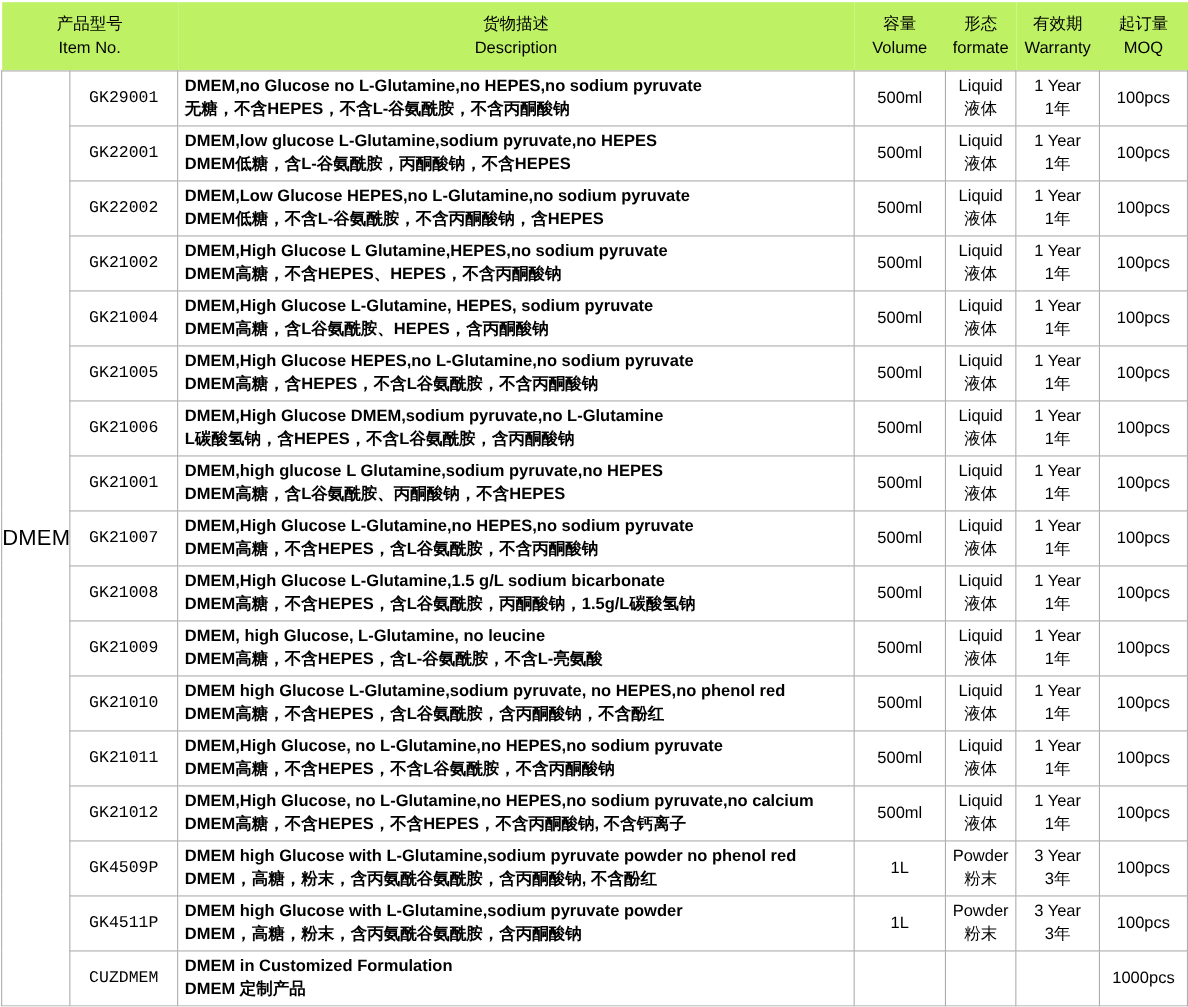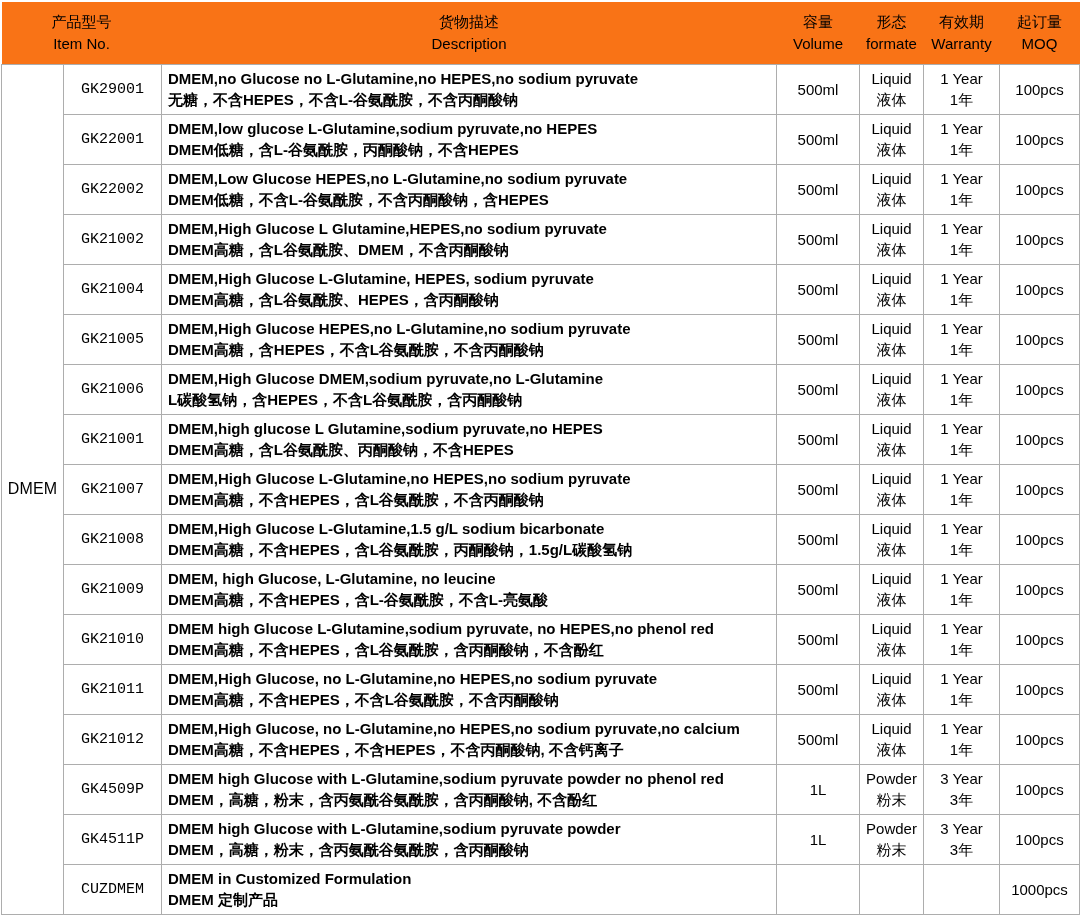--- a/index.html
+++ b/index.html
@@ -10,39 +10,39 @@
     -webkit-font-smoothing: antialiased;
   }
   table.catalog {
     border-collapse: collapse;
     table-layout: fixed;
     width: 1078px;
     height: 913px;
     margin: 2px 0 0 1px;
   }
   thead th {
-    background: #f97316;
+    background: #bef264;
     border: none;
     font-weight: normal;
     font-size: 15px;
     line-height: 22px;
     padding: 0;
     vertical-align: middle;
     text-align: center;
   }
   tbody td {
     border: 1px solid #ADADAD;
     font-size: 15px;
     padding: 0;
     vertical-align: middle;
     background: #ffffff;
   }
   td.group {
     text-align: center;
-    font-size: 16px;
+    font-size: 20px;
     letter-spacing: 0.2px;
   }
   td.item { text-align: center; font-family: Liberation Mono, monospace; }
   td.desc {
     text-align: left;
     padding: 3px 4px 3px 6px;
     font-weight: bold;
   }
   td.mid { text-align: center; }
   .ln { display: block; line-height: 21px; }
@@ -139,21 +139,21 @@
       <td class="mid">
         <span class="ln">1 Year</span>
         <span class="ln">1年</span>
       </td>
       <td class="mid">100pcs</td>
     </tr>
     <tr>
       <td class="item">GK21002</td>
       <td class="desc">
         <span class="ln">DMEM,High Glucose L Glutamine,HEPES,no sodium pyruvate</span>
-        <span class="ln">DMEM高糖，含L谷氨酰胺、DMEM，不含丙酮酸钠</span>
+        <span class="ln">DMEM高糖，不含HEPES、HEPES，不含丙酮酸钠</span>
       </td>
       <td class="mid">500ml</td>
       <td class="mid">
         <span class="ln">Liquid</span>
         <span class="ln">液体</span>
       </td>
       <td class="mid">
         <span class="ln">1 Year</span>
         <span class="ln">1年</span>
       </td>

